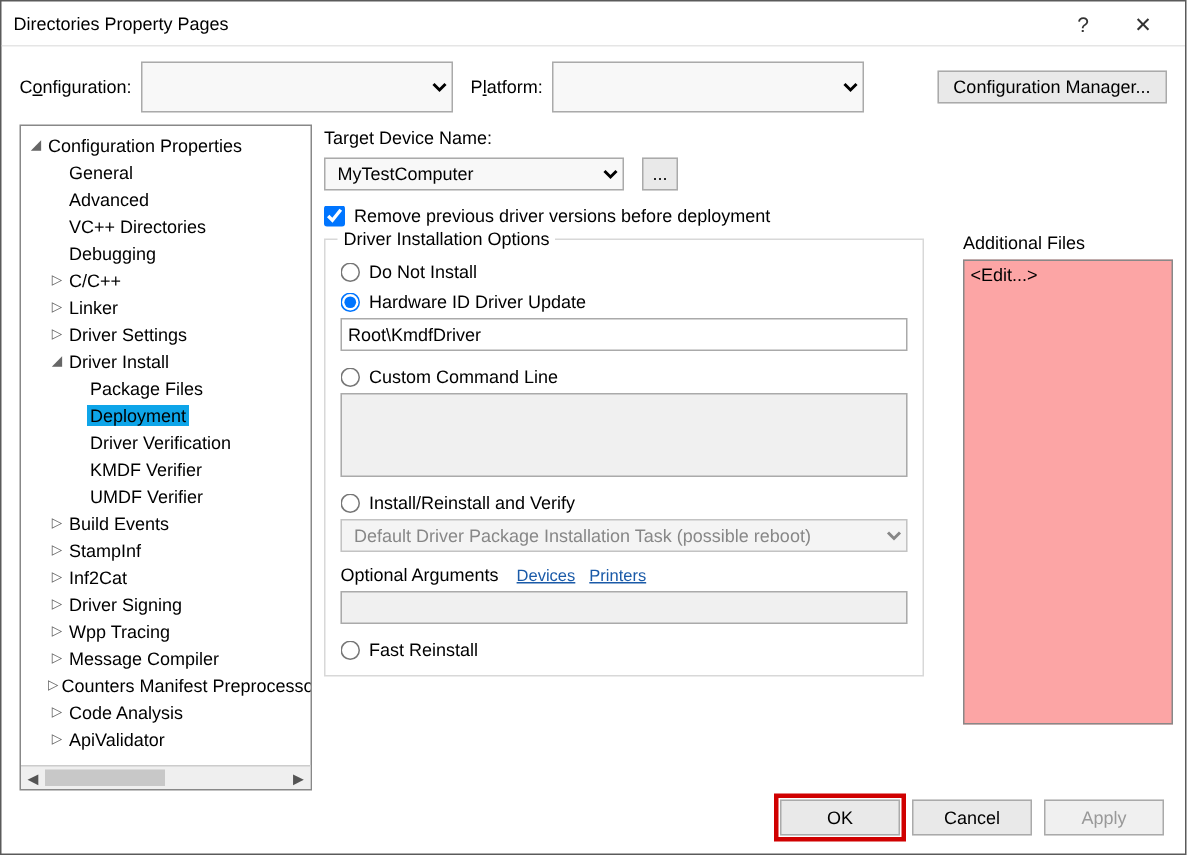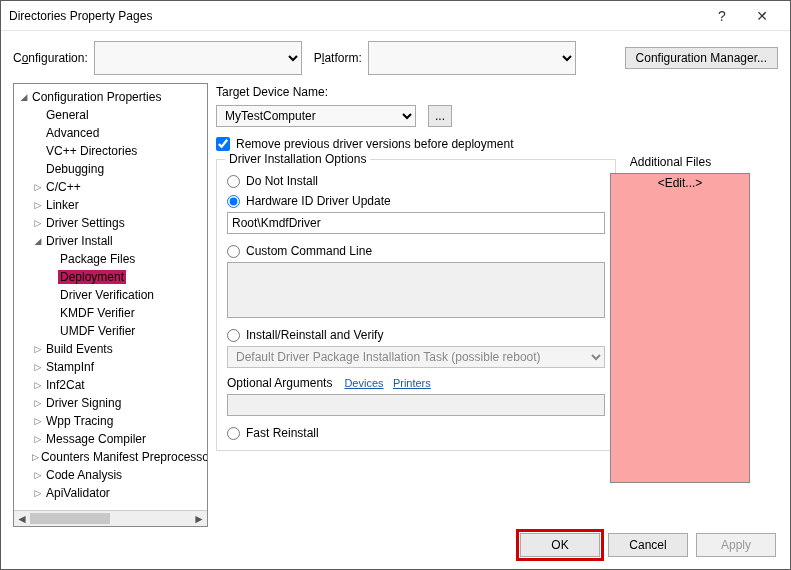--- a/index.html
+++ b/index.html
@@ -15,21 +15,21 @@
 .cfgmgr { height: 22px; padding: 0 10px; border: 1px solid #aaa; background: #e9e9e9; cursor: pointer; }
 .underline { text-decoration: underline; }
 .mainarea { display: flex; padding: 0 12px 8px 12px; gap: 8px; height: 452px; }
 .tree { width: 195px; border: 1px solid #888; overflow: hidden; position: relative; background: #fff; }
 .tree-inner { padding: 4px 2px 4px 2px; height: calc(100% - 16px); overflow: hidden; }
 .nd { display: flex; align-items: center; height: 18px; white-space: nowrap; cursor: pointer; }
 .nd .tw { width: 12px; display:inline-block; text-align:center; color:#555; font-size:10px; transform: translateY(-1px); }
 .nd .tw.exp::before { content:"◢"; color:#666; font-size:9px; }
 .nd .tw.col::before { content:"▷"; color:#666; font-size:9px; }
 .nd .lbl { padding: 0 2px; }
-.sel .lbl { background: #be185d; }
+.sel .lbl { background: #0ea5e9; }
 .nd.l0 { padding-left: 2px; }
 .nd.l1 { padding-left: 16px; }
 .nd.l2 { padding-left: 30px; }
 .hscroll { position:absolute; bottom:0; left:0; right:0; height:16px; background:#efefef; border-top:1px solid #ccc; display:flex; align-items:center; }
 .hscroll .arrow { width:16px; text-align:center; color:#555; cursor:pointer; }
 .hscroll .track { flex:1; position:relative; height:100%; }
 .hscroll .thumb { position:absolute; left:0; top:2px; bottom:2px; width:80px; background:#c8c8c8; }
 .right { flex:1; position:relative; }
 .right label { color:#000; }
 .right .row { display:flex; align-items:center; gap:6px; }
@@ -41,21 +41,21 @@
 .groupbox { border:1px solid #d8d8d8; padding: 8px 10px 10px 10px; margin-top:8px; position:relative; width: 400px; }
 .groupbox .legend { position:absolute; top:-8px; left:8px; background:#fff; padding:0 4px; }
 .radio { display:flex; align-items:center; gap:6px; margin-top:6px; }
 .radio input { width:13px; height:13px; }
 .textfield { width: 100%; height: 22px; border:1px solid #aaa; padding: 0 4px; margin-top:4px; background:#fff; }
 .multiline { width:100%; height:56px; border:1px solid #aaa; background:#f0f0f0; margin-top:4px; }
 .installcombo { width:100%; height:22px; border:1px solid #aaa; background:#f0f0f0; padding:0 4px; margin-top:4px; color:#555; }
 .optrow { display:flex; align-items:center; margin-top:8px; gap: 12px; }
 .links a { color:#1a5aa8; text-decoration:underline; cursor:pointer; margin-right:6px; font-size:11px; }
 .optarg { width:100%; height:22px; border:1px solid #aaa; background:#f0f0f0; margin-top:4px; }
-.addfiles { position:absolute; left: 394px; top: 72px; width: 121px; text-align: center; }
+.addfiles { position:absolute; left: 426px; top: 72px; width: 121px; }
 .addfiles .legend2 { margin-bottom:4px; display:block; }
 .listbox { width: 140px; height: 310px; border:1px solid #888; background:#fca5a5; padding:2px 4px; overflow:hidden; }
 .footer { position:absolute; bottom:12px; right:14px; display:flex; gap:8px; }
 .btn { width: 80px; height: 24px; border:1px solid #aaa; background:#e9e9e9; cursor:pointer; }
 .btn.ok { outline: 3px solid #d00000; outline-offset: 1px; }
 .btn.disabled { color:#999; background:#f0f0f0; }
 </style>
 </head>
 <body>
 

